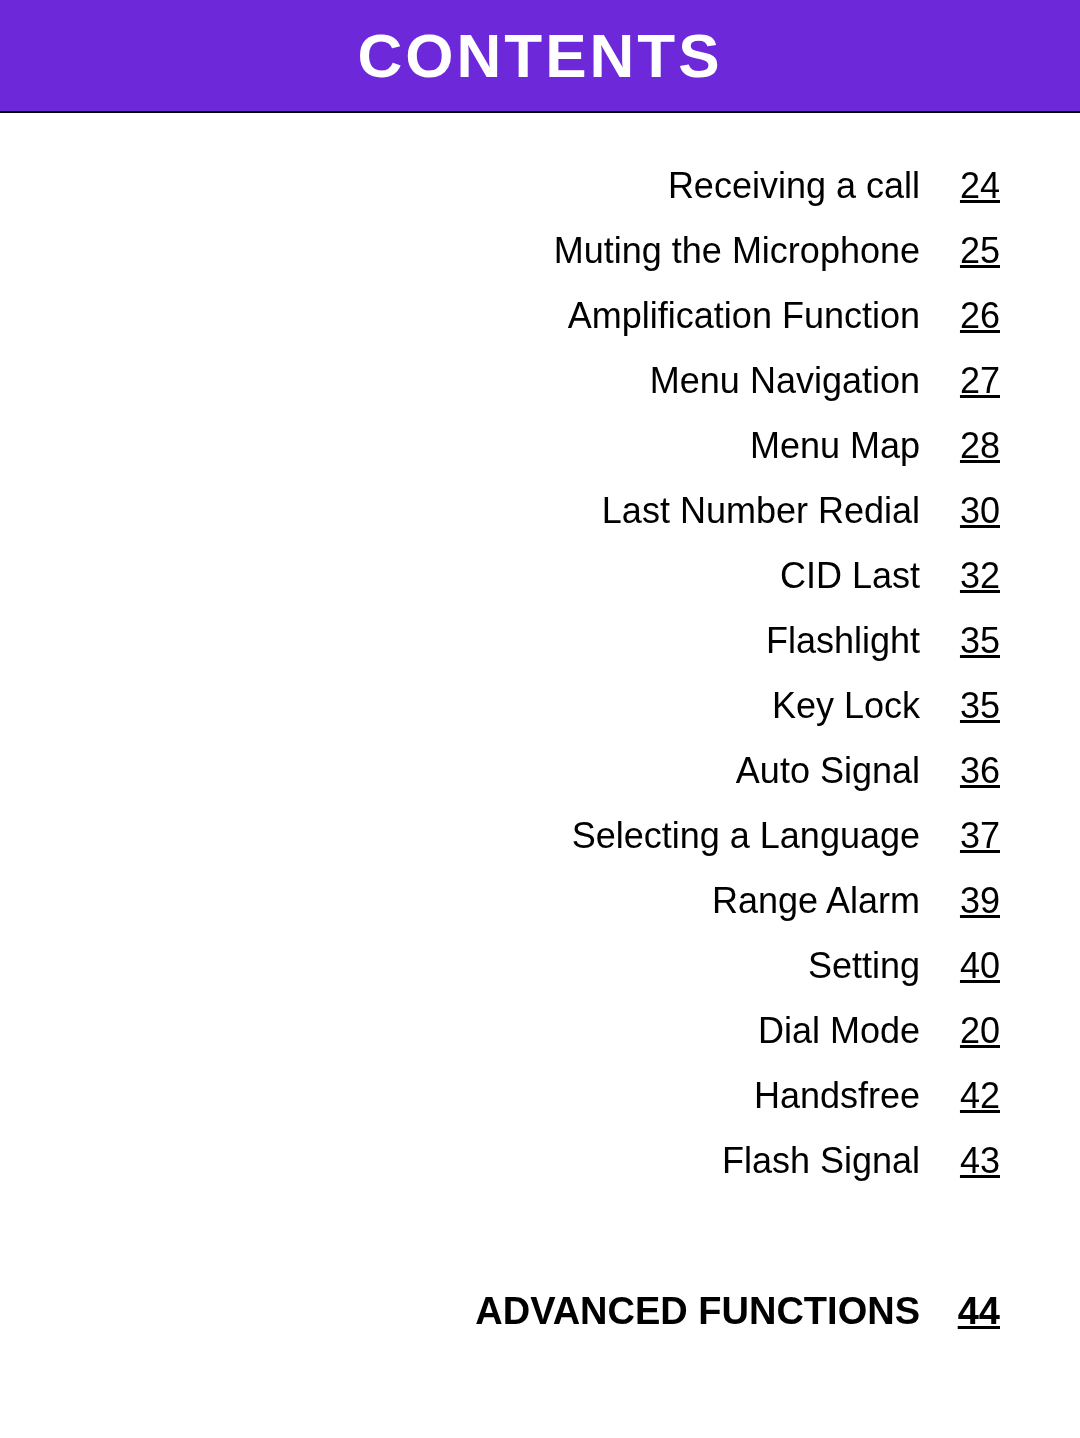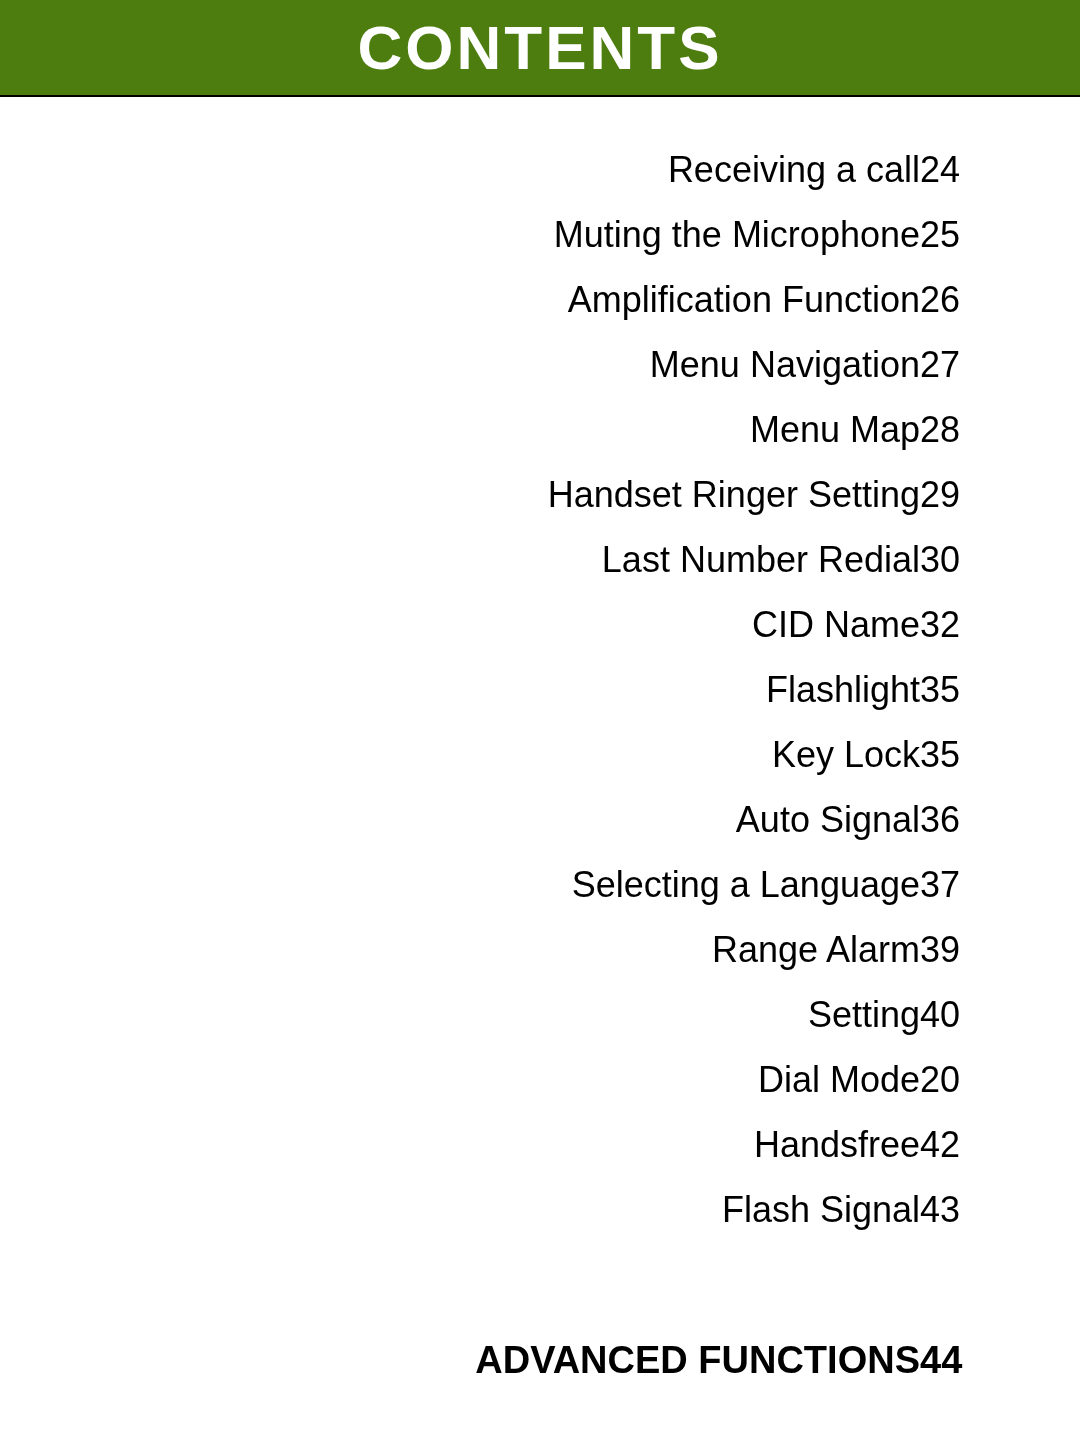--- a/index.html
+++ b/index.html
@@ -10,23 +10,23 @@
 
     body {
       width: 1080px;
       min-height: 1438px;
       background: #ffffff;
       font-family: Arial, Helvetica, sans-serif;
       color: #000000;
     }
 
     .header {
-      background: #4d7c0f;
+      background: #6d28d9;
       width: 100%;
-      padding: 12px 0;
+      padding: 20px 0;
       text-align: center;
     }
 
     .header-title {
       color: #ffffff;
       font-size: 62px;
       font-weight: 900;
       letter-spacing: 3px;
     }
 
@@ -50,24 +50,25 @@
       font-size: 36px;
       line-height: 1.25;
     }
 
     .toc-table td.item-label {
       text-align: right;
       font-weight: normal;
     }
 
     .toc-table td.item-page {
-      text-align: left;
+      text-align: right;
       font-weight: normal;
       white-space: nowrap;
       width: 80px;
+      text-decoration: underline;
     }
 
     .toc-table tr.section-header td {
       font-weight: 900;
       font-size: 38px;
       padding-top: 30px;
     }
 
     .toc-table tr.section-spacer td {
       padding: 10px 0;
@@ -99,29 +100,25 @@
         </tr>
         <tr>
           <td class="item-label">Menu Navigation</td>
           <td class="item-page">27</td>
         </tr>
         <tr>
           <td class="item-label">Menu Map</td>
           <td class="item-page">28</td>
         </tr>
         <tr>
-          <td class="item-label">Handset Ringer Setting</td>
-          <td class="item-page">29</td>
-        </tr>
-        <tr>
           <td class="item-label">Last Number Redial</td>
           <td class="item-page">30</td>
         </tr>
         <tr>
-          <td class="item-label">CID Name</td>
+          <td class="item-label">CID Last</td>
           <td class="item-page">32</td>
         </tr>
         <tr>
           <td class="item-label">Flashlight</td>
           <td class="item-page">35</td>
         </tr>
         <tr>
           <td class="item-label">Key Lock</td>
           <td class="item-page">35</td>
         </tr>

